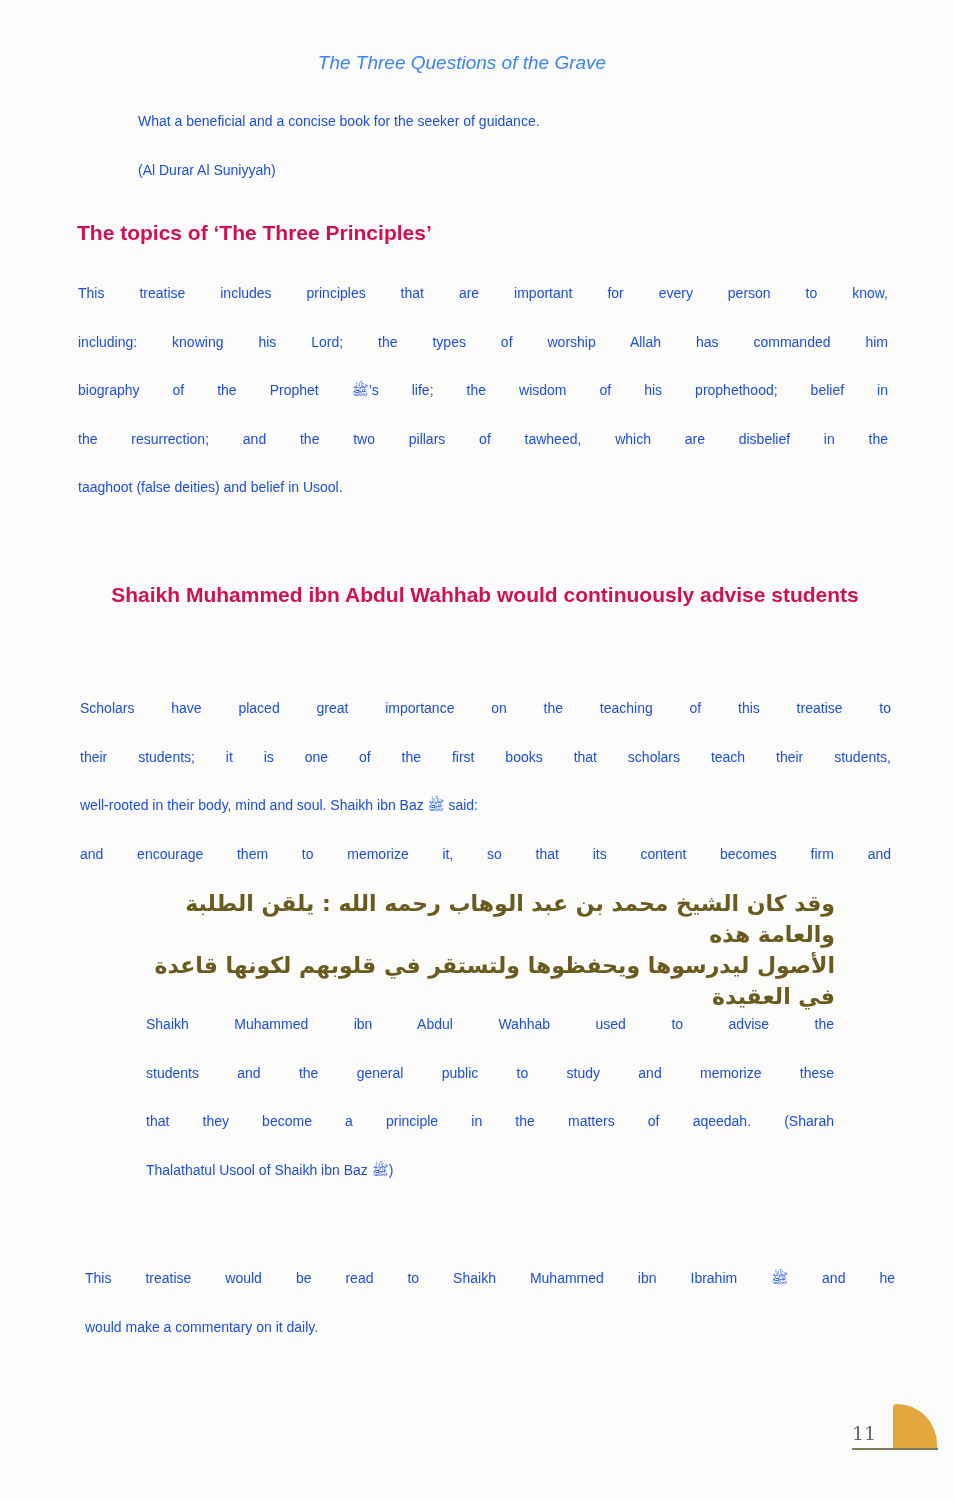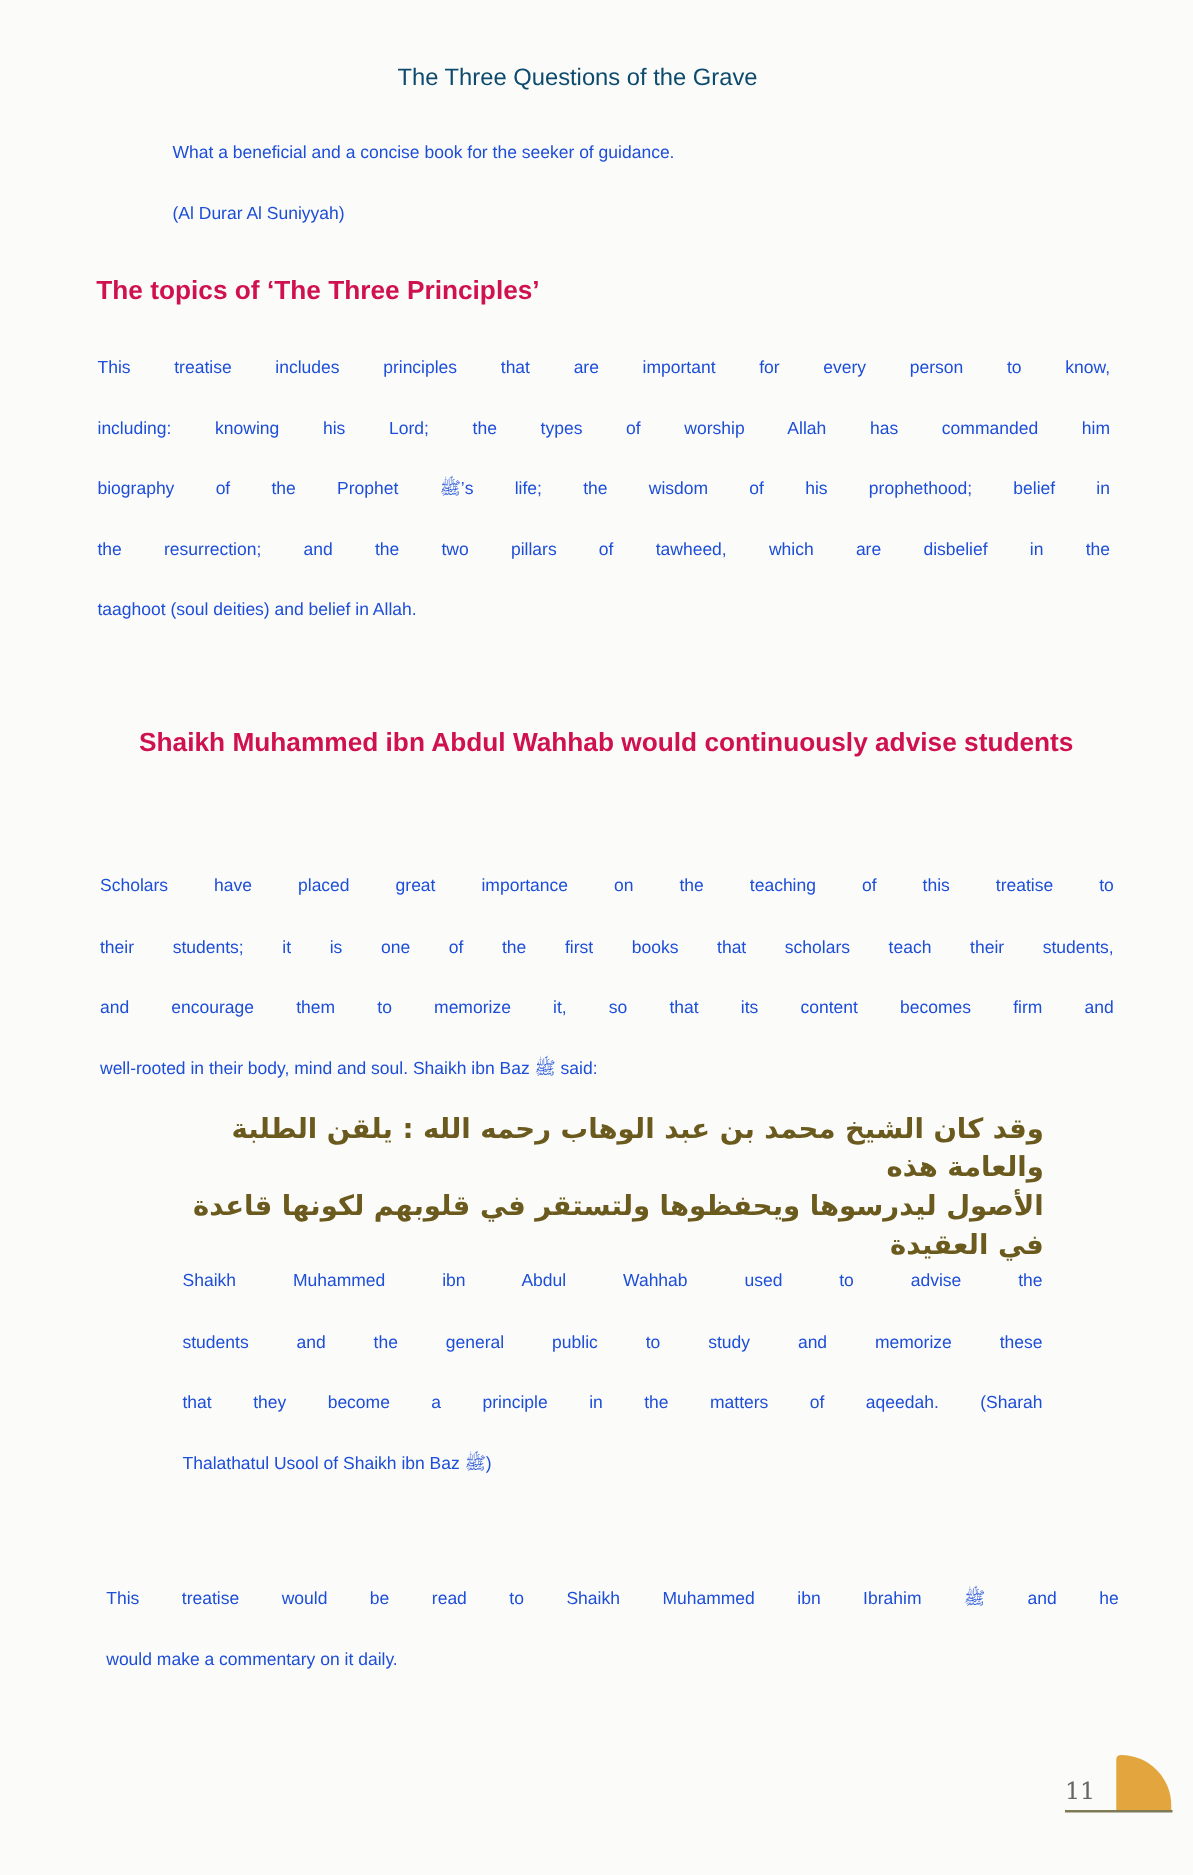--- a/index.html
+++ b/index.html
@@ -1,17 +1,17 @@
 <!DOCTYPE html>
 <html><head>
 <meta charset="utf-8">
 <style>
 html,body{margin:0;padding:0;}
 body{width:954px;height:1500px;background:#fbfbf9;position:relative;overflow:hidden;font-family:"Liberation Sans",sans-serif;color:#2f2f2f;}
-.hdr{position:absolute;top:52px;left:0;width:924px;text-align:center;font-size:19px;color:#0c4a6e;}
+.hdr{position:absolute;top:52px;left:0;width:924px;text-align:center;font-size:19px;color:#3b82f6;font-style:italic;}
 .p{position:absolute;font-size:14px;line-height:48.5px;color:#1d4ed8;}
 .h{position:absolute;font-size:21px;font-weight:bold;color:#d0114f;line-height:51px;text-align:center;}
 .ar{position:absolute;left:140px;width:695px;direction:rtl;text-align:right;font-size:22px;font-weight:bold;color:#6b5a1e;line-height:31px;font-family:"DejaVu Sans",sans-serif;}
 .just{text-align:justify;text-align-last:justify;}
 .last{text-align-last:left;}
 .pg{position:absolute;left:852px;top:1422px;font-size:19px;color:#666;font-family:"DejaVu Serif",serif;}
 .pgline{position:absolute;left:852px;top:1448px;width:86px;height:2px;background:#7e7a55;}
 .pgleaf{position:absolute;left:893px;top:1404px;width:44px;height:44px;background:#e3a63e;border-top-right-radius:44px;border-top-left-radius:4px;}
 .line{display:block;}
 </style>
@@ -25,32 +25,32 @@
   <span class="line">(Al Durar Al Suniyyah)</span>
 </div>
 
 <div class="h" style="left:77px;top:207px;">The topics of ‘The Three Principles’</div>
 
 <div class="p" style="left:78px;top:269px;width:810px;">
   <span class="line just">This treatise includes principles that are important for every person to know,</span>
   <span class="line just">including: knowing his Lord; the types of worship Allah has commanded him</span>
   <span class="line just">biography of the Prophet ﷺ’s life; the wisdom of his prophethood; belief in</span>
   <span class="line just">the resurrection; and the two pillars of tawheed, which are disbelief in the</span>
-  <span class="line last">taaghoot (soul deities) and belief in Allah.</span>
+  <span class="line last">taaghoot (false deities) and belief in Usool.</span>
 </div>
 
 <div class="h" style="left:79px;top:569px;width:812px;">
   <span class="line">Shaikh Muhammed ibn Abdul Wahhab would continuously advise students</span>
 </div>
 
 <div class="p" style="left:80px;top:684px;width:811px;">
   <span class="line just">Scholars have placed great importance on the teaching of this treatise to</span>
   <span class="line just">their students; it is one of the first books that scholars teach their students,</span>
+  <span class="line last">well-rooted in their body, mind and soul. Shaikh ibn Baz ﷺ said:</span>
   <span class="line just">and encourage them to memorize it, so that its content becomes firm and</span>
-  <span class="line last">well-rooted in their body, mind and soul. Shaikh ibn Baz ﷺ said:</span>
 </div>
 
 <div class="ar" style="top:888px;">
   <span class="line">وقد كان الشيخ محمد بن عبد الوهاب رحمه الله : يلقن الطلبة والعامة هذه</span>
   <span class="line">الأصول ليدرسوها ويحفظوها ولتستقر في قلوبهم لكونها قاعدة في العقيدة</span>
 </div>
 
 <div class="p" style="left:146px;top:1000px;width:688px;">
   <span class="line just">Shaikh Muhammed ibn Abdul Wahhab used to advise the</span>
   <span class="line just">students and the general public to study and memorize these</span>

